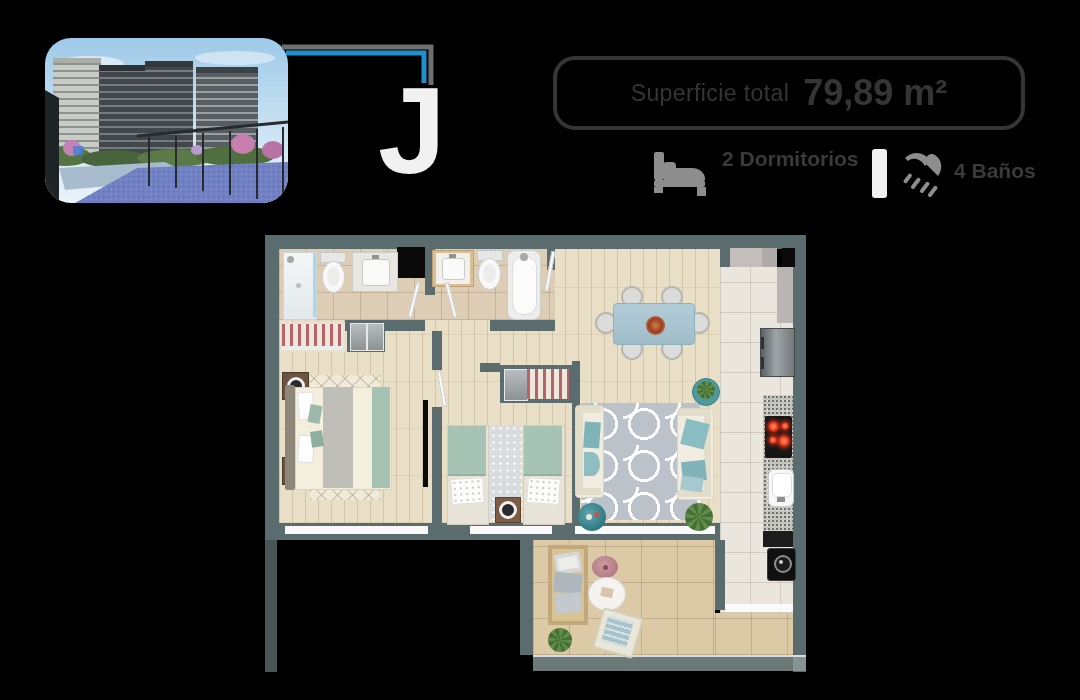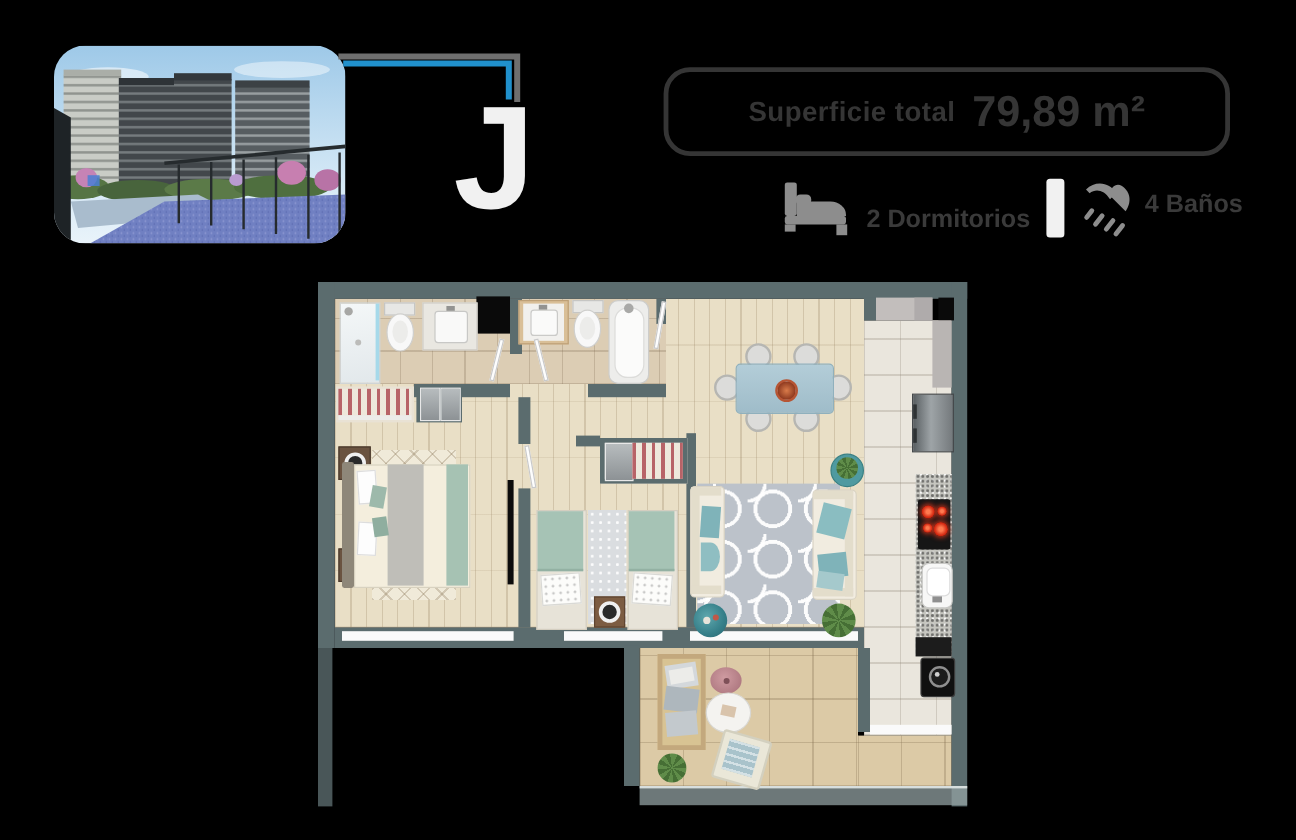--- a/index.html
+++ b/index.html
@@ -6,21 +6,21 @@
     font-family:"Liberation Sans",sans-serif;}
   .abs{position:absolute;}
   #stage{position:relative;width:1080px;height:700px;background:#000;}
   
   #photo{left:45px;top:38px;width:243px;height:165px;border-radius:26px;overflow:hidden;}
   #connector{left:278px;top:38px;width:164px;height:50px;}
   #unit-letter{left:378px;top:70px;font-size:122px;font-weight:700;color:#f1f1f1;line-height:1;}
   
   #badge{left:553px;top:56px;width:472px;height:74px;border:4px solid #353535;border-radius:22px;
     display:flex;align-items:center;justify-content:center;gap:14px;color:#353535;box-sizing:border-box;}
-  #badge .lbl{font-size:23px;font-weight:700;letter-spacing:.4px;}
+  #badge .lbl{font-size:23px;font-weight:400;letter-spacing:.4px;}
   #badge .val{font-size:36px;font-weight:700;}
   
   .stat-label{color:#3a3a3a;font-size:21px;font-weight:700;white-space:nowrap;}
   #divider{left:872px;top:149px;width:15px;height:49px;background:#f1f1f1;border-radius:3px;}
   
   #plan{left:265px;top:235px;width:541px;height:437px;}
   .wall{background:#5b6c6e;}
   .win{background:#fafafa;}
   .leaf{background:#fdfdfd;border:1px solid #c9c9c9;box-sizing:border-box;}
   .wood{background-color:#e9dfc6;background-image:
@@ -124,21 +124,21 @@
   <svg class="abs" style="left:650px;top:146px;width:62px;height:52px;" viewBox="0 0 62 52">
     <g fill="#8d8d8d">
       <rect x="4" y="6" width="10" height="28" rx="2"></rect>
       <rect x="13" y="16" width="13" height="9" rx="4"></rect>
       <path d="M14 22 h28 a13 11 0 0 1 13 11 v1 H14 z"></path>
       <rect x="4" y="34" width="51" height="7" rx="2"></rect>
       <rect x="47" y="41" width="9" height="9"></rect>
       <rect x="4" y="41" width="9" height="6"></rect>
     </g>
   </svg>
-  <div class="abs stat-label" style="left:722px;top:171px;">2 Dormitorios</div>
+  <div class="abs stat-label" style="left:722px;top:147px;">2 Dormitorios</div>
   <div class="abs" id="divider"></div>
   <svg class="abs" style="left:900px;top:148px;width:52px;height:52px;" viewBox="0 0 52 52">
     <g fill="#8d8d8d">
       <path d="M5 10 c8 -8 20 -6 25 3 l-5 5 c-5 -8 -12 -9 -17 -5 z"></path>
       <path d="M24 14 l14 14 c6 -9 3 -17 -3 -21 c-5 -3 -9 1 -11 7 z"></path>
       <rect x="6" y="25" width="4" height="11" rx="2" transform="rotate(38 8 30)"></rect>
       <rect x="14" y="29" width="4" height="13" rx="2" transform="rotate(38 16 35)"></rect>
       <rect x="23" y="33" width="4" height="13" rx="2" transform="rotate(38 25 39)"></rect>
       <rect x="31" y="37" width="4" height="13" rx="2" transform="rotate(38 33 43)"></rect>
     </g>

